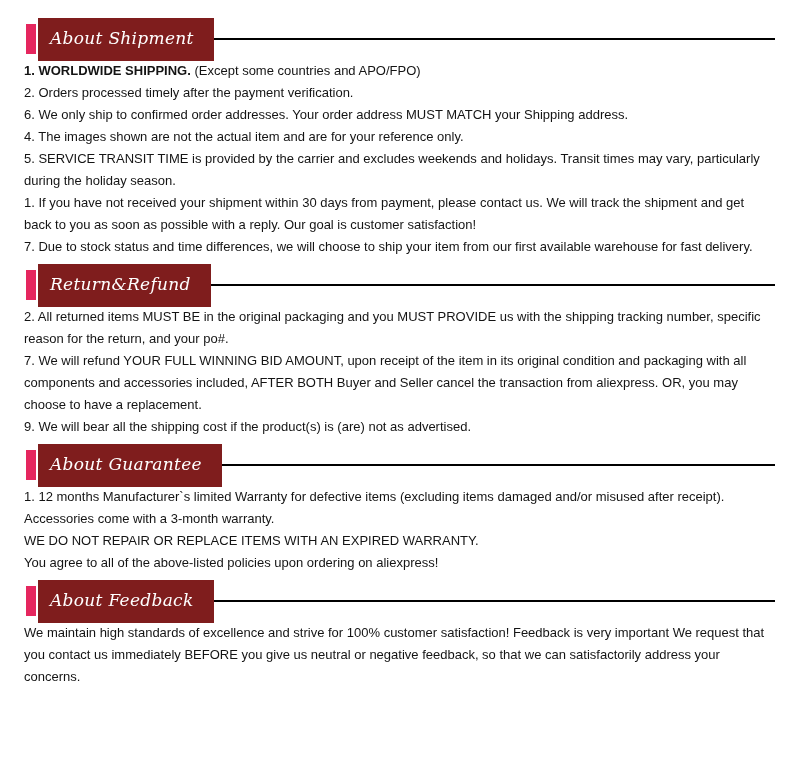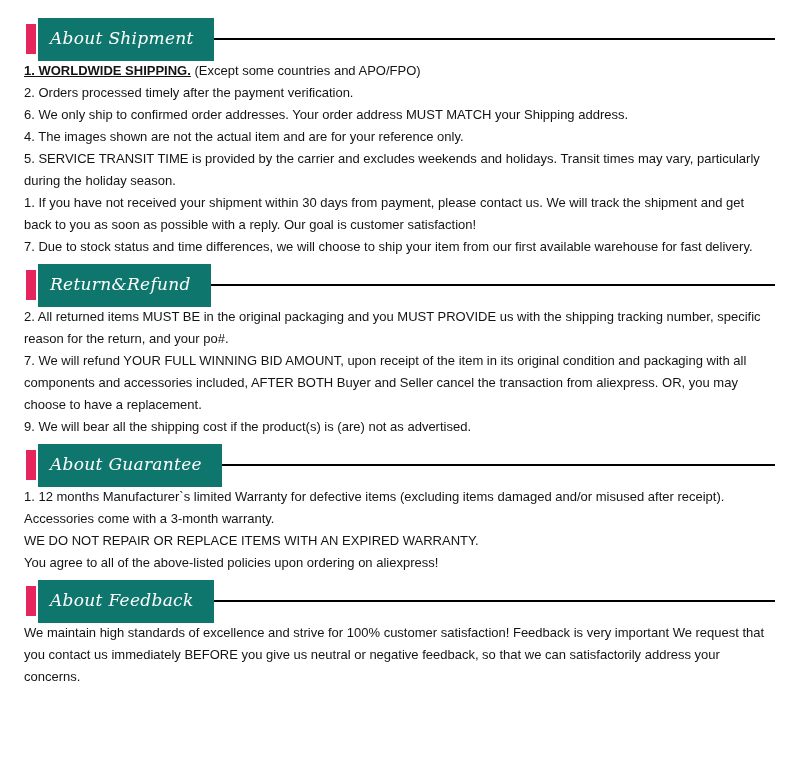--- a/index.html
+++ b/index.html
@@ -24,21 +24,21 @@
     margin-bottom: 6px;
   }
   .accent-bar {
     width: 10px;
     height: 30px;
     background: #e5265e;
     flex: 0 0 auto;
     margin-right: 2px;
   }
   .title-band {
-    background: #0f766e;
+    background: #7f1d1d;
     color: #ffffff;
     height: 43px;
     display: flex;
     align-items: center;
     padding: 0 20px 2px 12px;
     flex: 0 0 auto;
   }
   .title-band .title-text {
     font-family: "DejaVu Serif", "Liberation Serif", serif;
     font-style: italic;
@@ -53,21 +53,21 @@
   }
   .section-body {
     padding: 0 25px 0 24px;
     margin-bottom: 12px;
   }
   .section-body p {
     font-size: 13px;
     line-height: 22px;
     color: #141414;
   }
-  .section-body p b { font-weight: bold; text-decoration: underline; }
+  .section-body p b { font-weight: bold; }
   .section:last-child .section-body { margin-bottom: 0; }
 </style>
 </head>
 <body>
 
 <div class="page">
 
   <div class="section">
     <div class="section-header">
       <span class="accent-bar"></span>

